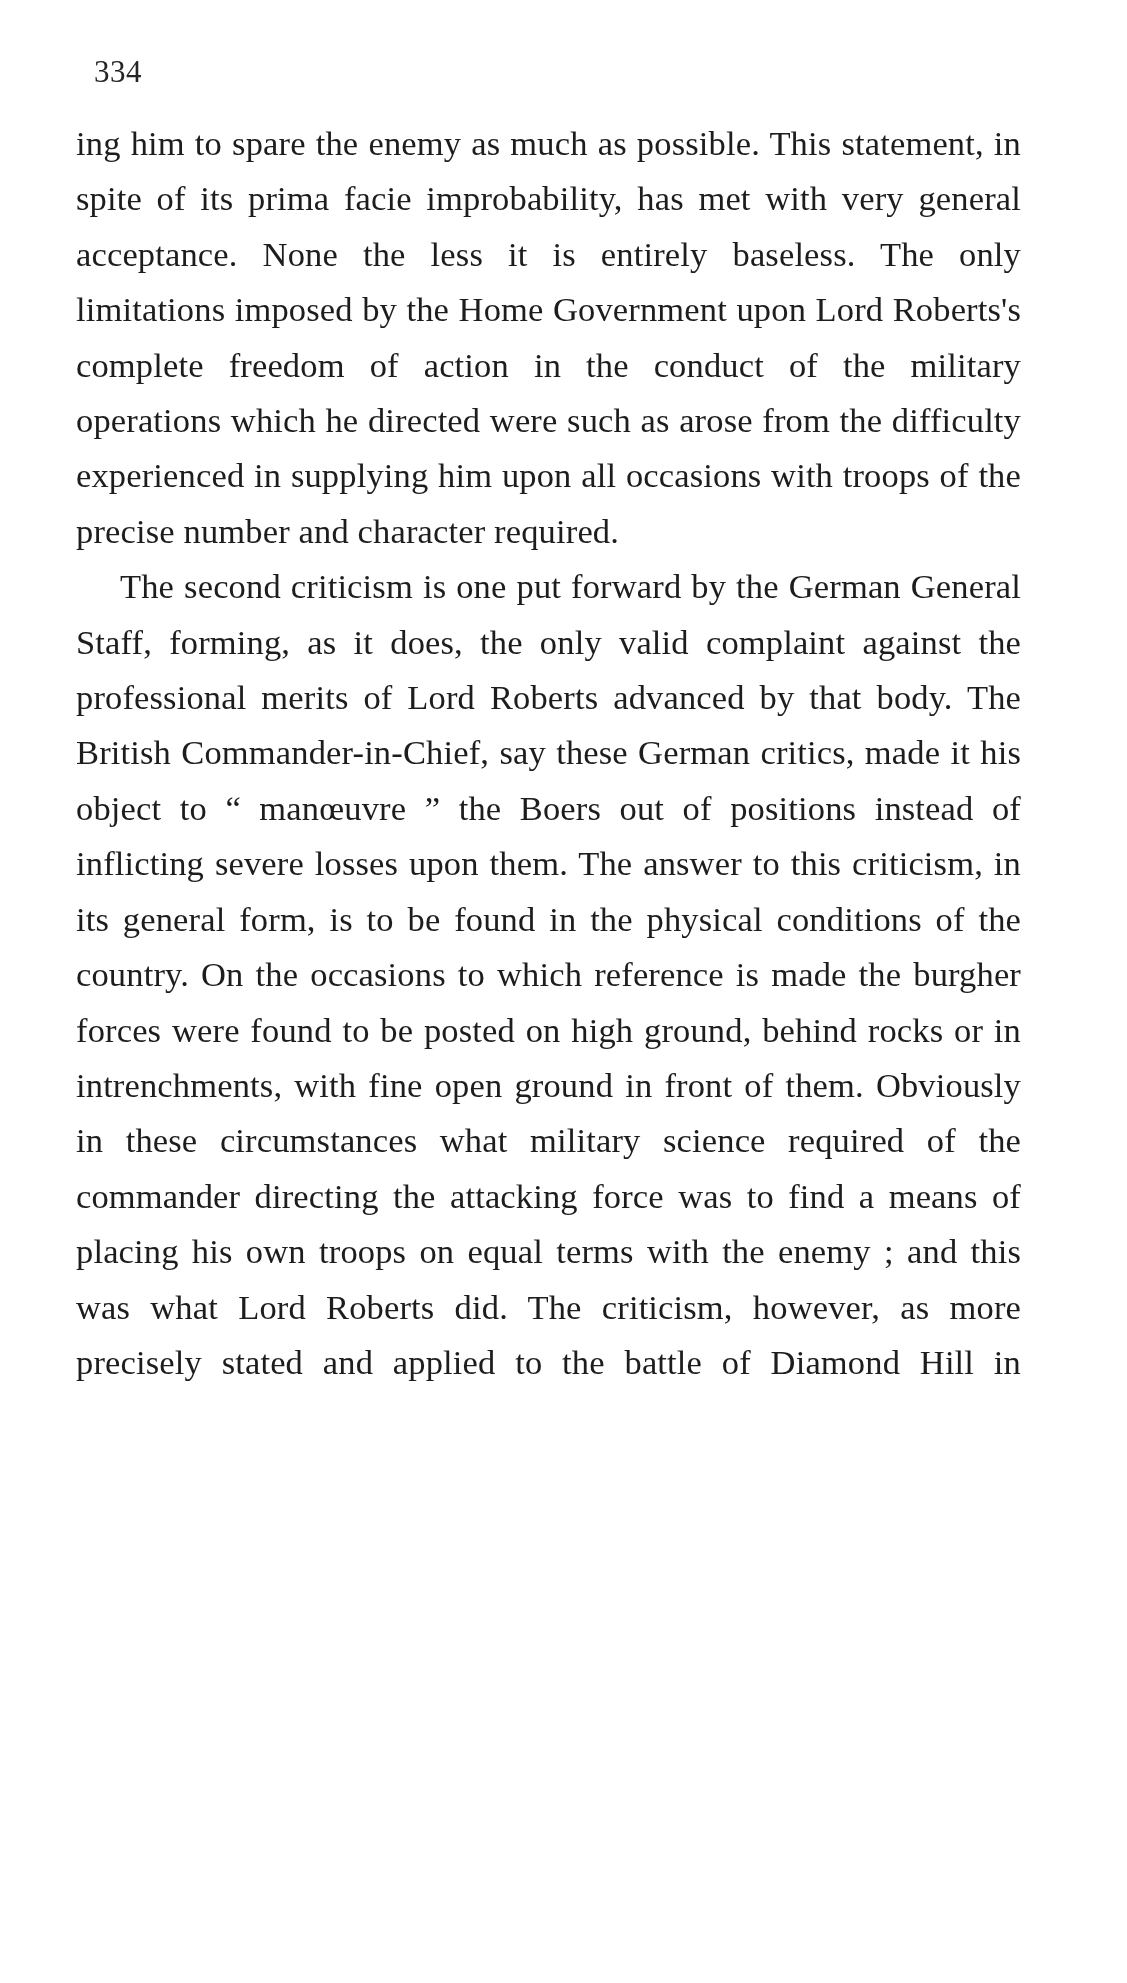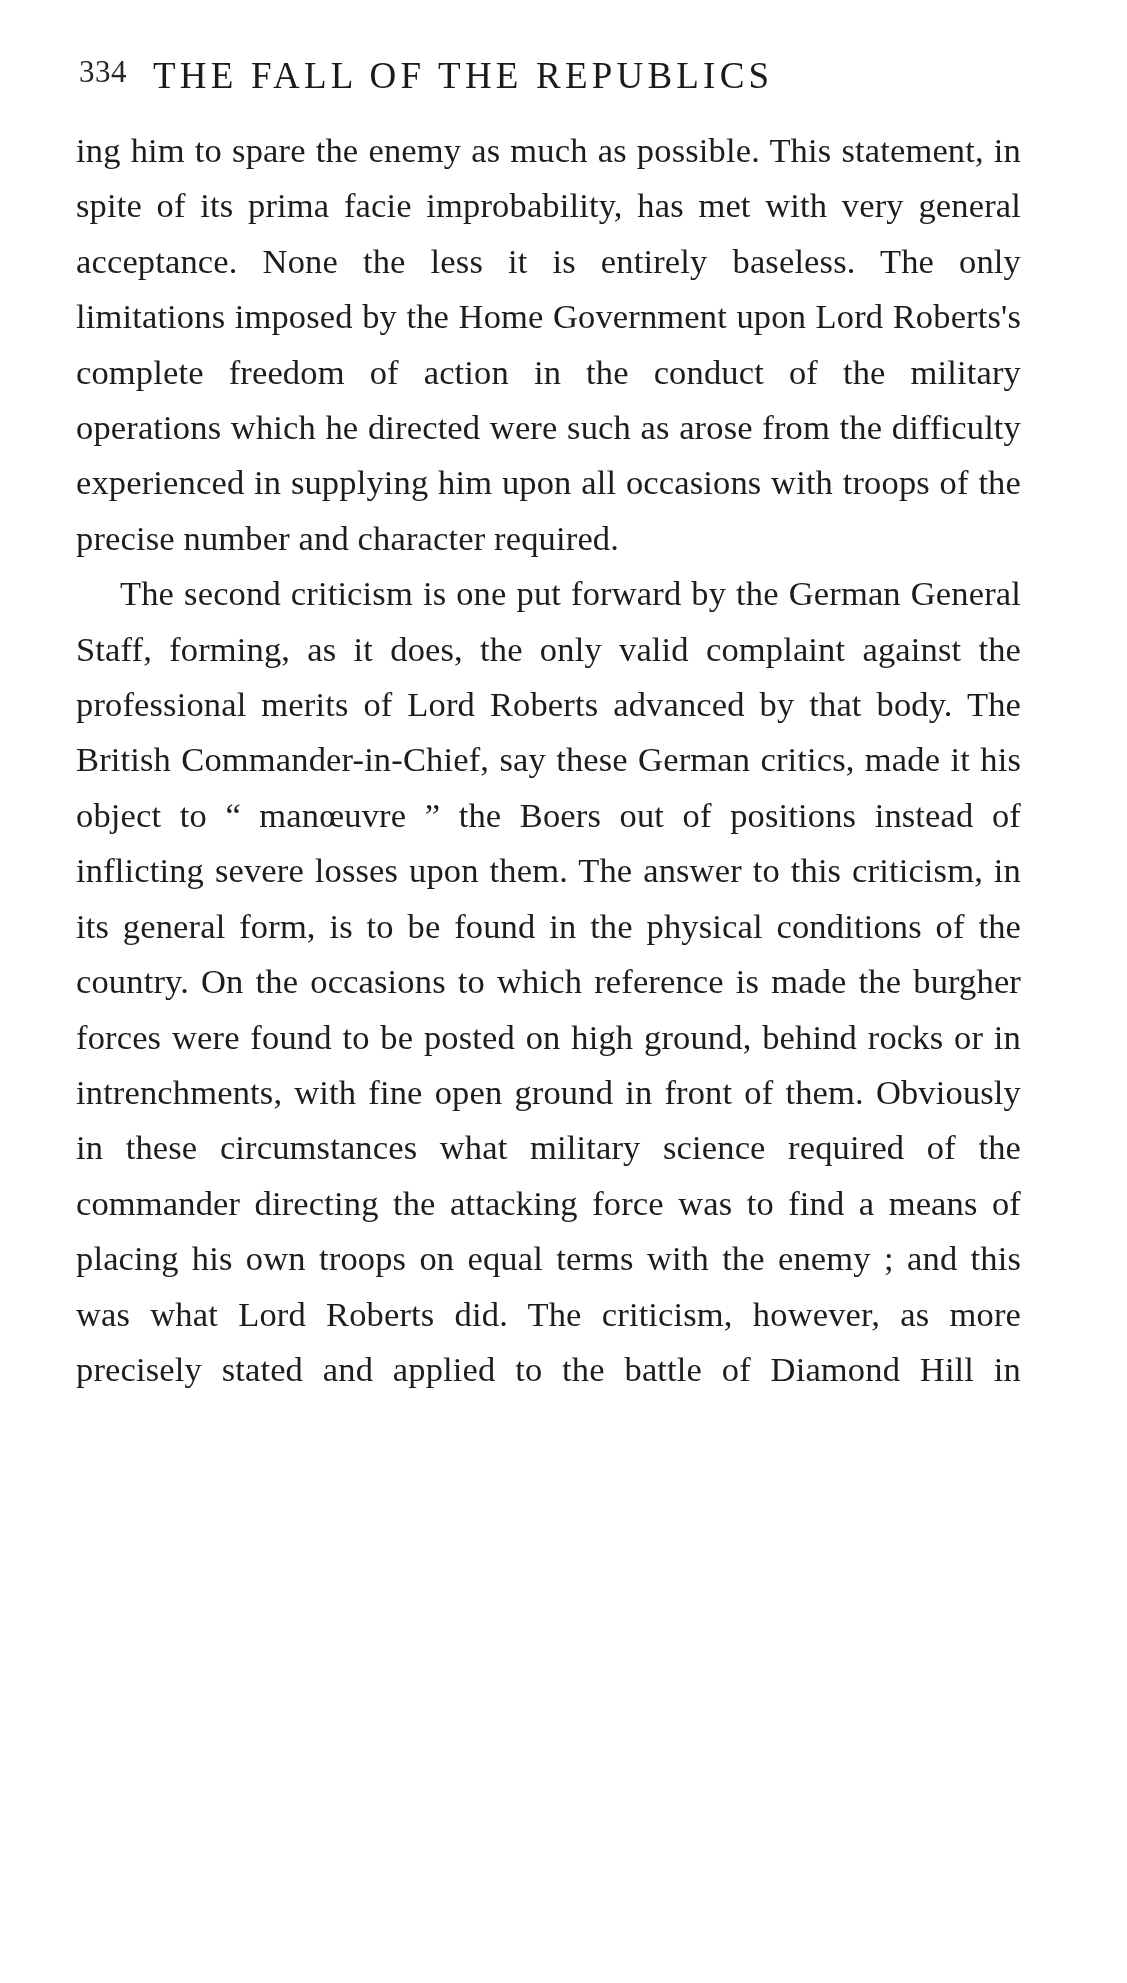--- a/index.html
+++ b/index.html
@@ -21,23 +21,23 @@
     box-sizing: border-box;
   }
   .page-inner {
     position: absolute;
     left: 72px;
     top: 54px;
     width: 1000px;
   }
   .running-head {
     display: flex;
-    align-items: flex-start;
+    align-items: center;
     white-space: nowrap;
-    margin-left: 7px;
+    margin-left: 22px;
     margin-bottom: 26px;
   }
   .folio {
     font-size: 31px;
     letter-spacing: 0.5px;
     color: #252525;
   }
   .head-title {
     font-size: 37px;
     letter-spacing: 4.2px;
@@ -72,21 +72,20 @@
   }
 </style>
 </head>
 <body>
 
 <div class="page">
   <div class="page-inner">
 
     <div class="running-head">
       <span class="folio">334</span>
-      <span class="head-title">THE FALL OF THE REPUBLICS</span>
     </div>
 
     <div class="body-col">
       <p class="para" id="para-1">ing him to spare the enemy as much as possible. This statement, in spite of its <span class="it">prima facie</span> improbability, has met with very general acceptance. None the less it is entirely baseless.  The only limitations imposed by the Home Government upon Lord Roberts's complete freedom of action in the conduct of the military operations which he directed were such as arose from the difficulty experienced in supplying him upon all occasions with troops of the precise number and character required.</p>
       <p class="para indent" id="para-2">The second criticism is one put forward by the German General Staff, forming, as it does, the only valid complaint against the professional merits of Lord Roberts advanced by that body.  The British Commander-in-Chief, say these German critics, made it his object to “ manœuvre ” the Boers out of positions instead of inflicting severe losses upon them.  The answer to this criticism, in its general form, is to be found in the physical conditions of the country.  On the occasions to which reference is made the burgher forces were found to be posted on high ground, behind rocks or in intrenchments, with fine open ground in front of them.  Obviously in these circumstances what military science required of the commander directing the attacking force was to find a means of placing his own troops on equal terms with the enemy ; and this was what Lord Roberts did. The criticism, however, as more precisely stated and applied to the battle of Diamond Hill in<span class="stretch-last"></span></p>
     </div>
 
   </div>
 </div>
 

